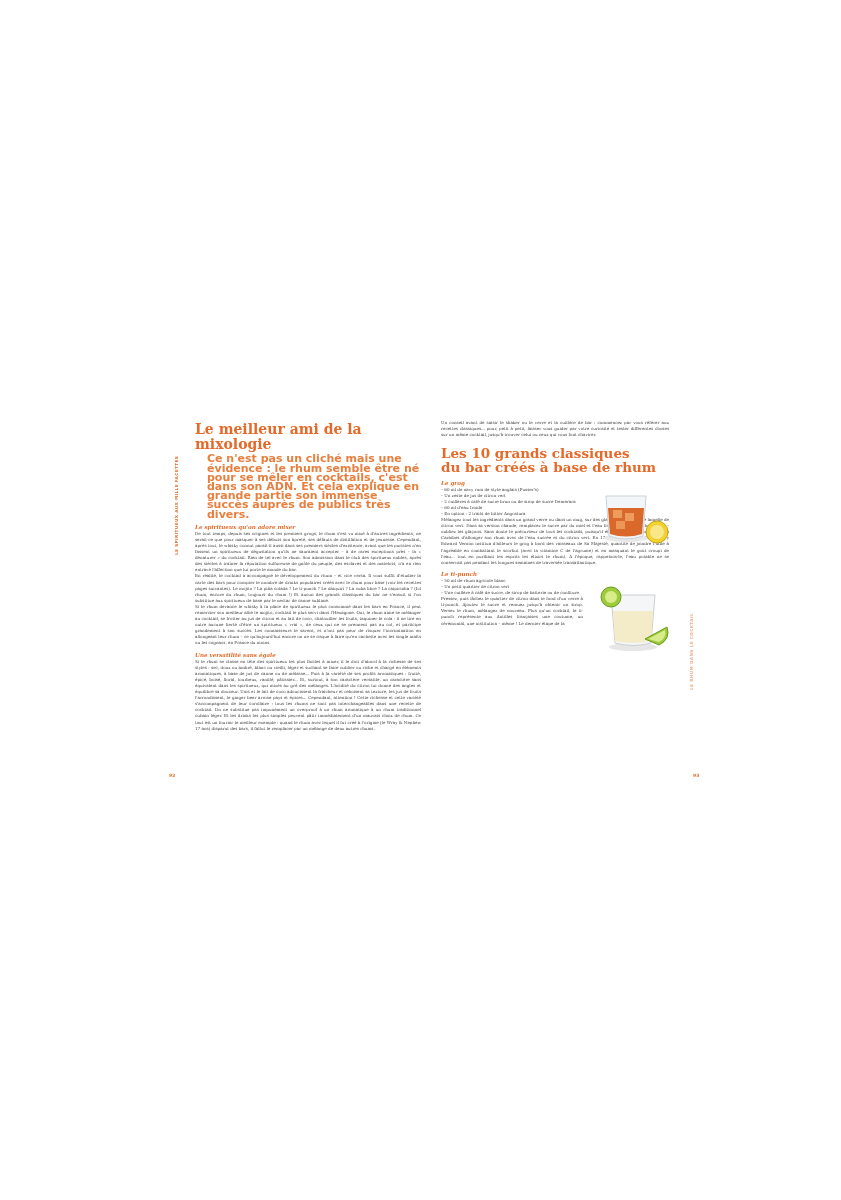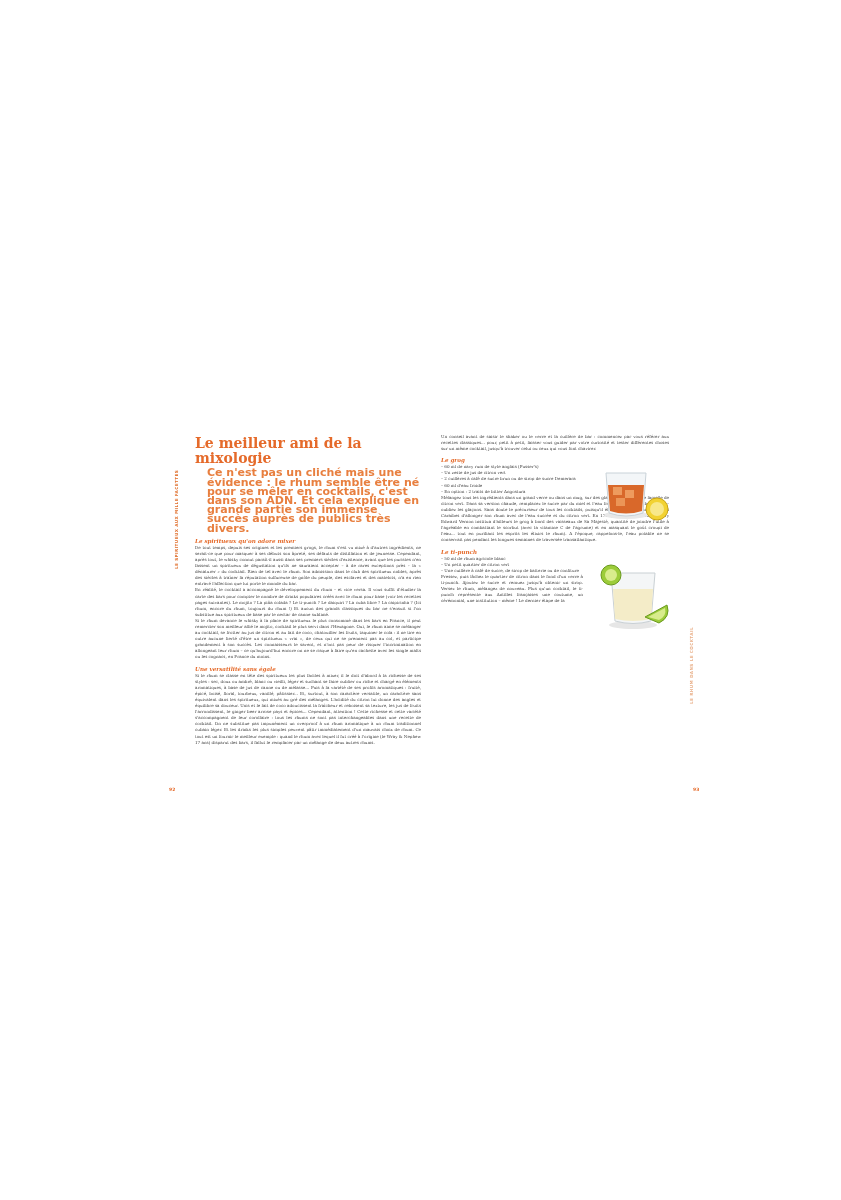--- a/index.html
+++ b/index.html
@@ -1,17 +1,17 @@
 <!DOCTYPE html>
 <html><head>
 <meta charset="utf-8">
 <style>
   html, body { margin: 0; padding: 0; background: #ffffff; }
   body { width: 841px; height: 1200px; position: relative; overflow: hidden; font-family: "DejaVu Serif", serif; color: #3a3a3a; }
-  .spread { position: absolute; left: 165px; top: 424px; width: 520px; height: 385px; }
+  .spread { position: absolute; left: 165px; top: 410px; width: 520px; height: 385px; }
   .page { position: absolute; top: 0; height: 385px; }
   .left-page { left: 0; width: 258px; }
   .right-page { left: 266px; width: 254px; }
   .side-label { position: absolute; font-family: "DejaVu Sans", sans-serif; font-weight: bold; font-size: 4.2px; letter-spacing: 0.4px; color: #e0702e; white-space: nowrap; transform-origin: left top; }
   .side-left { left: 9px; top: 145px; transform: rotate(-90deg); }
   .side-right { left: 258px; top: 280px; transform: rotate(-90deg); color: #e9b08a; }
   .col { position: absolute; }
   .left-col { left: 30px; top: 12px; width: 226px; }
   .right-col { left: 10px; top: 10px; width: 228px; }
   h1.title { font-family: "DejaVu Serif", serif; font-weight: bold; color: #e56a2a; margin: 0; line-height: 1.05; }
@@ -45,20 +45,24 @@
       <p class="body">Si le rhum devance le whisky à la place de spiritueux le plus consommé dans les bars en France, il peut remercier son meilleur allié le mojito, cocktail le plus servi dans l'Hexagone. Oui, le rhum aime se mélanger au cocktail, se frotter au jus de citron et au lait de coco, chatouiller les fruits, taquiner le cola : il ne tire en outre aucune fierté d'être un spiritueux « vrai », de ceux qui ne se prennent pas au col, et participe grandement à son succès. Les connaisseurs le savent, et n'ont pas peur de risquer l'incrimination en allongeant leur rhum – ce qu'aujourd'hui encore on ne se risque à faire qu'en cachette avec les single malts ou les cognacs, en France du moins.</p>
       <h2 class="sub">Une versatilité sans égale</h2>
       <p class="body">Si le rhum se classe en tête des spiritueux les plus faciles à mixer, il le doit d'abord à la richesse de ses styles : sec, doux ou ambré, blanc ou vieilli, léger et suchant se faire oublier ou riche et chargé en éléments aromatiques, à base de jus de canne ou de mélasse... Puis à la variété de ses profils aromatiques : fruité, épicé, boisé, floral, tourbeux, vanillé, pâtissier... Et, surtout, à son caractère versatile, un caractère sans équivalent dans les spiritueux, qui mixés au gré des mélanges. L'acidité du citron lui donne des angles et équilibre sa douceur. Unis et le lait de coco adoucissent la fraîcheur et reboisent sa texture, les jus de fruits l'arrondissent, le ginger beer arrose pays et épices... Cependant, attention ! Cette richesse et cette variété s'accompagnent de leur corollaire : tous les rhums ne sont pas interchangeables dans une recette de cocktail. On ne substitue pas impunément un overproof à un rhum aromatique à un rhum traditionnel cubain léger. Et les drinks les plus simples peuvent pâtir immédiatement d'un mauvais choix de rhum. Ce tout est un fournir le meilleur exemple : quand le rhum avec lequel il fut créé à l'origine (le Wray &amp; Nephew 17 ans) disparut des bars, il fallut le remplacer par un mélange de deux autres rhums.</p>
     </div>
     <div class="page-num pn-left">92</div>
   </div>
 
   <div class="page right-page">
     <div class="col right-col">
       <p class="body">Un conseil avant de saisir le shaker ou le verre et la cuillère de bar : commencez par vous référer aux recettes classiques... pour, petit à petit, laisser vous guider par votre curiosité et tester différentes choses sur un même cocktail, jusqu'à trouver celui ou ceux qui vous font chavirer.</p>
+      <h1 class="title">
+        <span>Les 10 grands classiques</span><br>
+        <span>du bar créés à base de rhum</span>
+      </h1>
 
       <div class="recipe">
         <h2 class="sub">Le grog</h2>
         <div class="text">
           <ul class="ingr">
             <li>60 ml de navy rum de style anglais (Pusser's)</li>
             <li>Un zeste de jus de citron vert</li>
             <li>2 cuillères à café de sucre brun ou de sirop de sucre Demerara</li>
             <li>60 ml d'eau froide</li>
             <li>En option : 2 traits de bitter Angostura</li>

